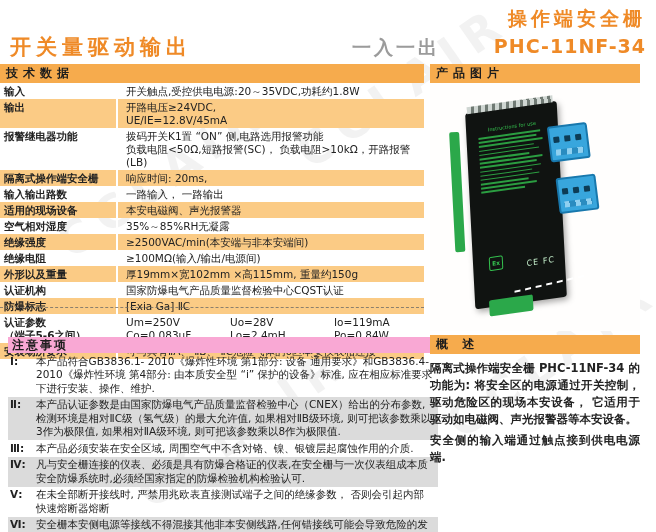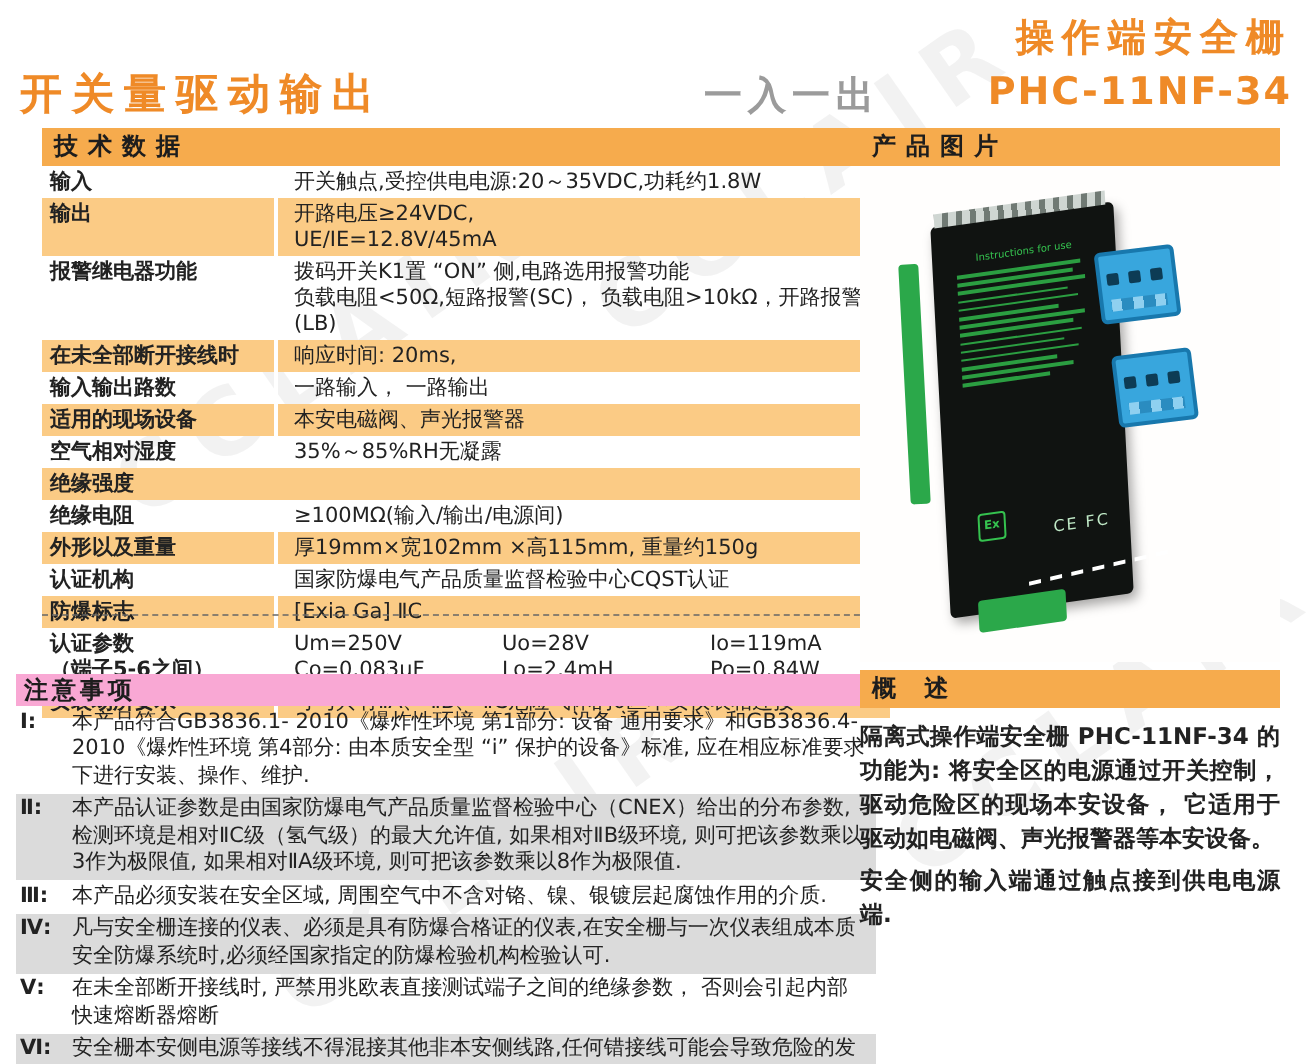--- a/index.html
+++ b/index.html
@@ -14,21 +14,21 @@
   .page-title{position:absolute;top:33px;left:10px;color:var(--accent);
       font-size:21px;font-weight:bold;letter-spacing:5px;}
   .channel{position:absolute;top:35px;left:352px;color:#9b9b9b;
       font-size:19px;font-weight:bold;letter-spacing:3px;}
   .model{position:absolute;top:35px;right:10px;color:var(--accent);
       font-size:19px;font-weight:bold;letter-spacing:1px;margin-left:21px;}
   
   .section-bar{background:var(--bar);color:#1d1d1d;font-weight:bold;font-size:12px;
       letter-spacing:5px;padding:2px 6px;height:15px;line-height:15px;}
   
-  .left-col{position:absolute;left:21px;top:64px;width:424px;}
+  .left-col{position:absolute;left:0;top:64px;width:424px;}
   .tech-table{font-size:10.5px;line-height:13px;}
   .t-row{display:flex;position:relative;}
   .t-row:nth-child(even){background:var(--rowOrange);}
   .t-row .cell-label{width:110px;flex-shrink:0;padding:1.5px 2px 1.5px 4px;font-weight:600;}
   .t-row .cell-value{flex:1;padding:1.5px 2px 1.5px 8px;border-left:2px solid #fff;}
   .t-row.dashed::after{content:"";position:absolute;left:0;right:0;top:55%;
       border-top:1px dashed #666;opacity:.75;}
   .seg{display:inline-block;width:104px;}
   .seg:last-child{width:auto;}
   
@@ -106,21 +106,21 @@
           <div class="cell-label">
             <div>报警继电器功能</div>
           </div>
           <div class="cell-value">
             <div>拨码开关K1置 “ON” 侧,电路选用报警功能</div>
             <div>负载电阻&lt;50Ω,短路报警(SC)， 负载电阻&gt;10kΩ，开路报警(LB)</div>
           </div>
         </div>
         <div class="t-row">
           <div class="cell-label">
-            <div>在未全部断开接线时</div>
+            <div>隔离式操作端安全栅</div>
           </div>
           <div class="cell-value">
             <div>响应时间: 20ms,</div>
           </div>
         </div>
         <div class="t-row">
           <div class="cell-label">
             <div>输入输出路数</div>
           </div>
           <div class="cell-value">
@@ -139,20 +139,23 @@
           <div class="cell-label">
             <div>空气相对湿度</div>
           </div>
           <div class="cell-value">
             <div>35%～85%RH无凝露</div>
           </div>
         </div>
         <div class="t-row">
           <div class="cell-label">
             <div>绝缘强度</div>
+          </div>
+          <div class="cell-value">
+            <div>≥2500VAC/min(本安端与非本安端间)</div>
           </div>
         </div>
         <div class="t-row">
           <div class="cell-label">
             <div>绝缘电阻</div>
           </div>
           <div class="cell-value">
             <div>≥100MΩ(输入/输出/电源间)</div>
           </div>
         </div>

